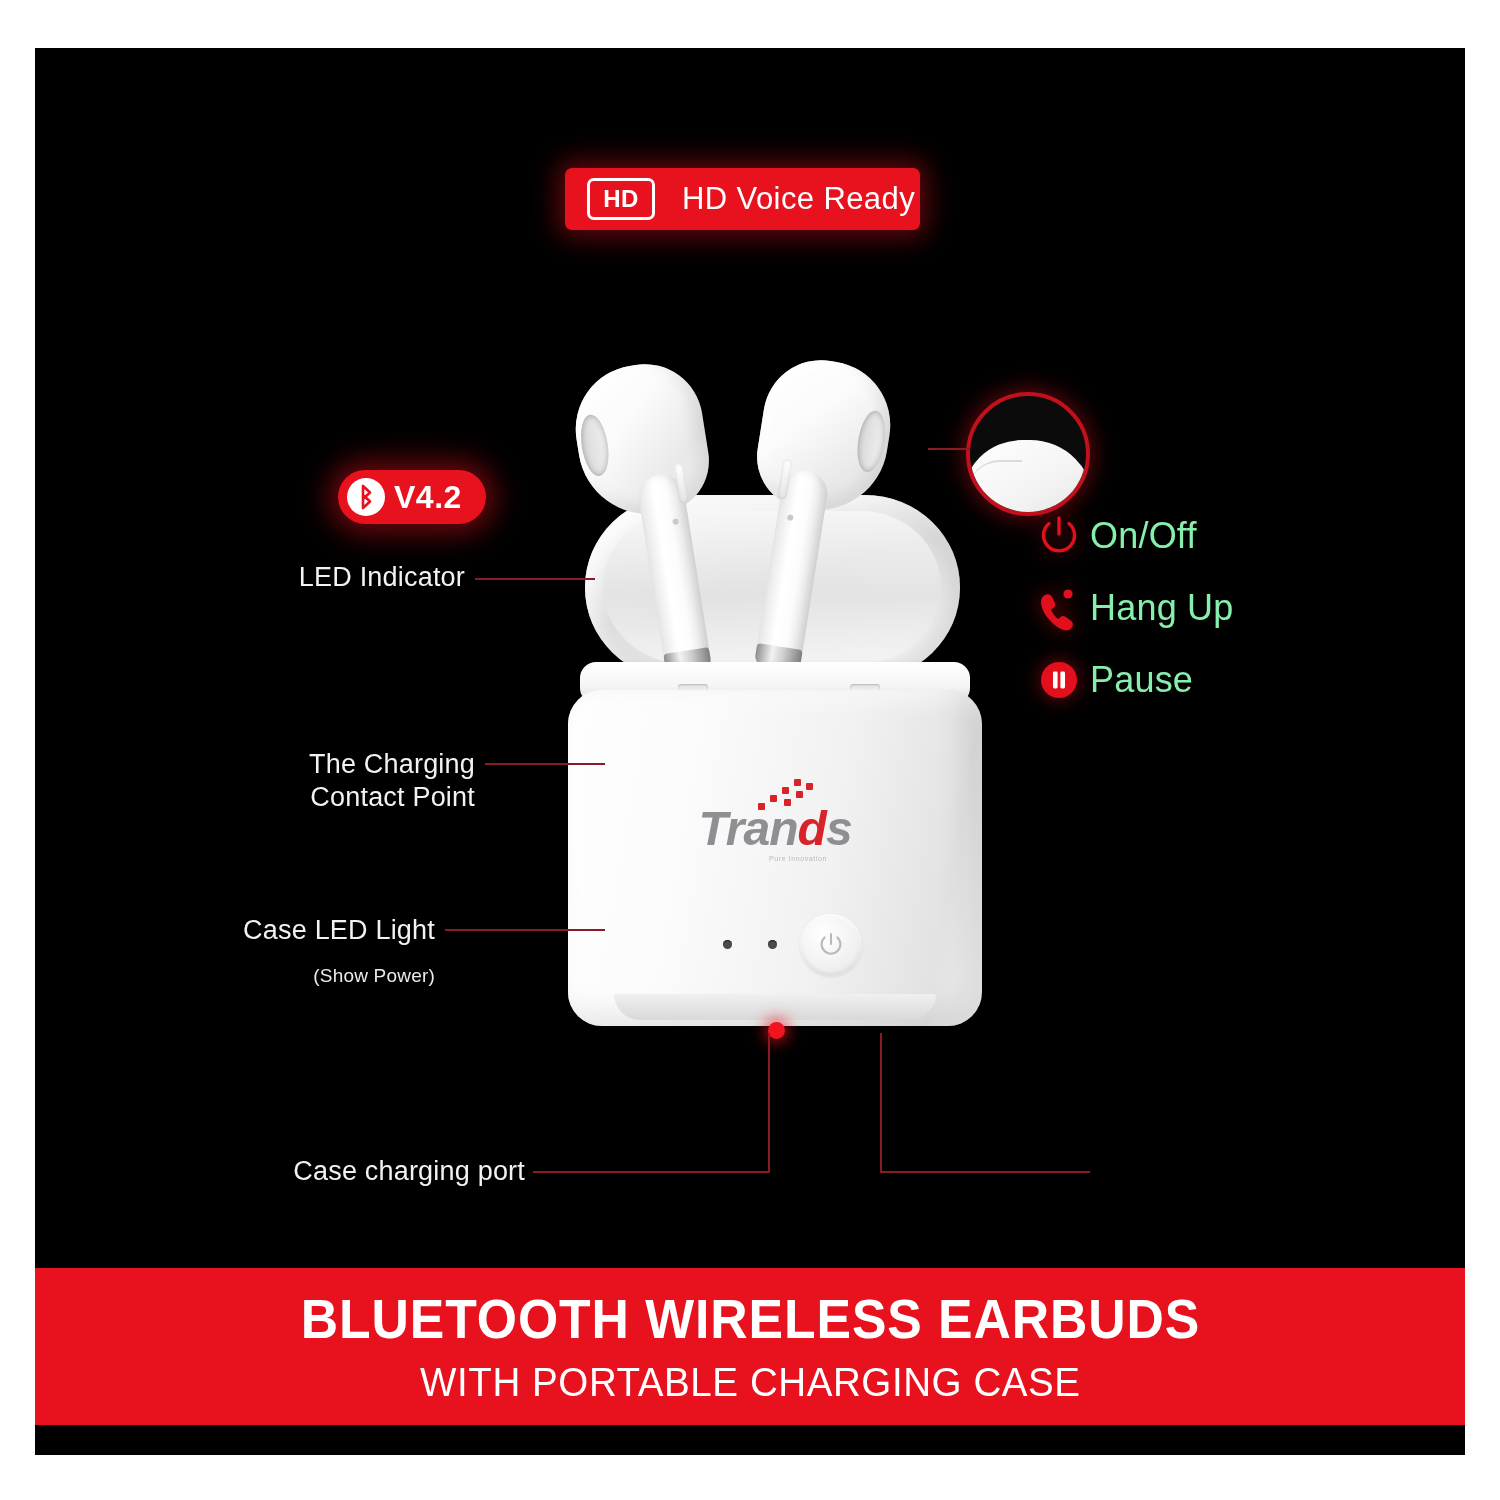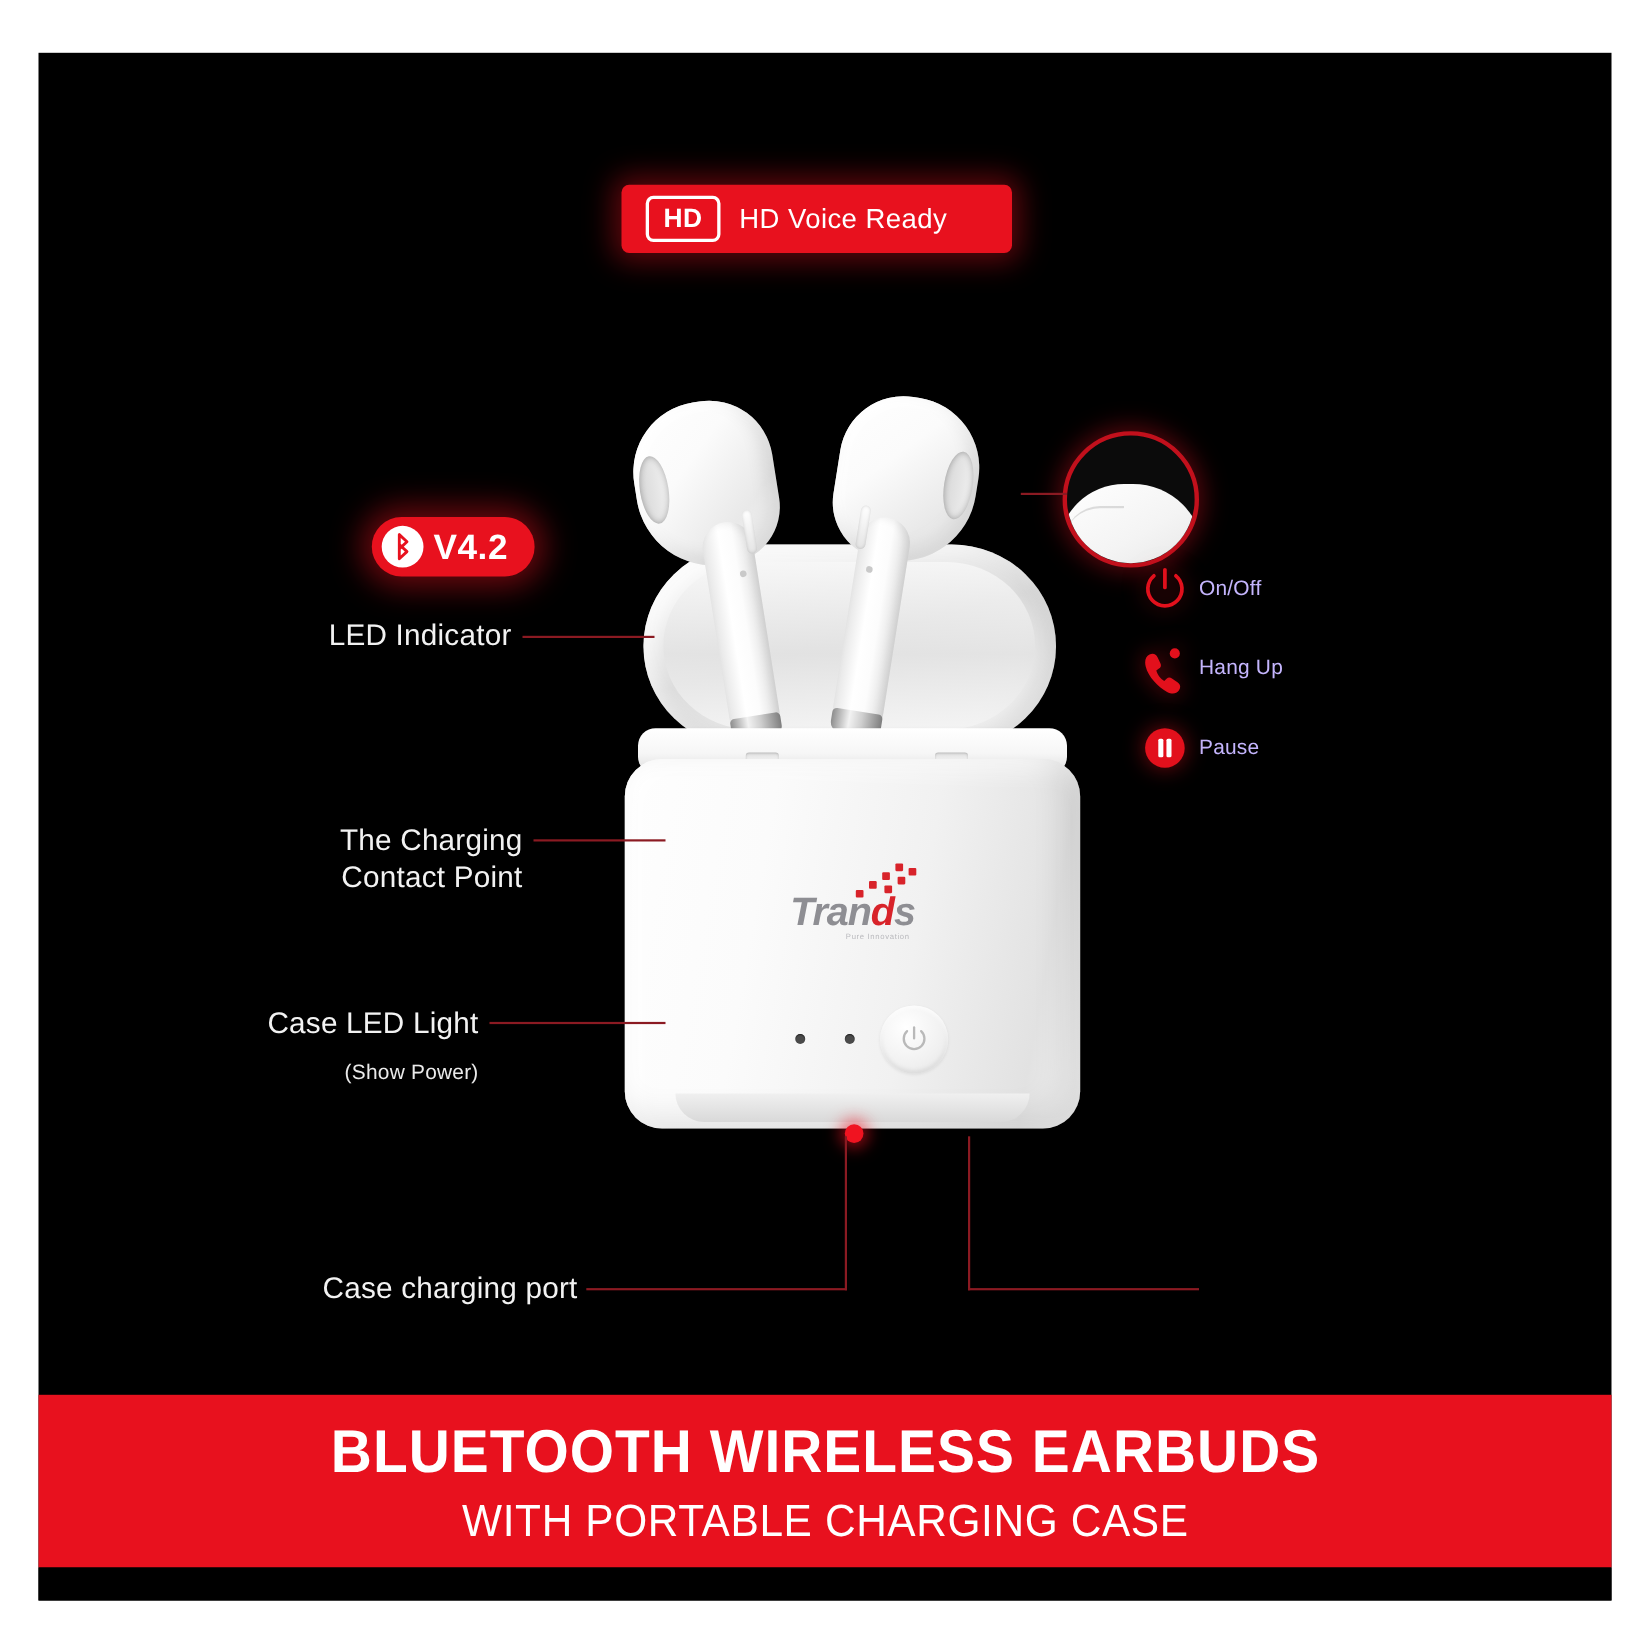--- a/index.html
+++ b/index.html
@@ -21,21 +21,21 @@
     background:#e8111e;border-radius:7px;
     display:flex;align-items:center;
     box-shadow:0 0 26px 8px rgba(232,17,30,.40);
   }
   .hd-mark{
     margin-left:22px;width:62px;height:36px;border:3px solid #ffffff;border-radius:7px;
     display:flex;align-items:center;justify-content:center;
     color:#fff;font-weight:bold;font-size:24px;letter-spacing:.5px;line-height:1;
   }
   .hd-text{
-    margin-left:17px;color:#ffffff;font-size:25px;letter-spacing:.4px;
+    margin-left:27px;color:#ffffff;font-size:31px;letter-spacing:.4px;
     white-space:nowrap;
   }
 
   
   .bt-badge{
     position:absolute;left:338px;top:428px;width:148px;height:54px;
     background:#e8111e;border-radius:27px;display:flex;align-items:center;
     box-shadow:0 0 28px 10px rgba(232,17,30,.45);
   }
   .bt-circle{
@@ -127,21 +127,21 @@
   .case-base{
     position:absolute;left:46px;bottom:6px;width:322px;height:26px;border-radius:0 0 30px 30px;
     background:linear-gradient(180deg,#f0f0f0,#d9d9d9);
   }
 
   .logo{
     position:absolute;left:0;right:0;top:104px;height:78px;
     display:flex;flex-direction:column;align-items:center;justify-content:center;
   }
   .logo-word{
-    font-size:36px;font-style:italic;font-weight:bold;letter-spacing:-1px;
+    font-size:48px;font-style:italic;font-weight:bold;letter-spacing:-1px;
     color:#8e8e93;line-height:1;position:relative;
   }
   .logo-word .red-d{color:#d8232a;}
   .logo-dots{position:absolute;left:56px;top:-26px;width:62px;height:30px;}
   .logo-dots i{position:absolute;width:7px;height:7px;background:#d8232a;border-radius:1px;display:block;}
   .logo-tag{
     margin-top:2px;margin-left:46px;font-size:7px;color:#b9b9bd;letter-spacing:.6px;
   }
 
   .led-dot{
@@ -188,21 +188,21 @@
   .lbl .sub{display:block;font-size:19px;color:#eaeaea;margin-top:17px;}
   .lbl-right{text-align:right;}
 
   
   .features{position:absolute;left:1028px;top:500px;width:300px;}
   .feature{display:flex;align-items:center;height:72px;}
   .f-icon{
     width:62px;min-width:62px;height:56px;display:flex;align-items:center;justify-content:center;
     filter:drop-shadow(0 0 10px rgba(226,16,28,.55));
   }
-  .f-label{color:#c4b5fd;font-size:19px;letter-spacing:.2px;white-space:nowrap;text-align:right;}
+  .f-label{color:#86efac;font-size:36px;letter-spacing:.2px;white-space:nowrap;text-align:right;}
 
   
   .banner{
     position:absolute;left:35px;top:1268px;width:1430px;height:157px;
     background:#e8111e;display:flex;flex-direction:column;
     align-items:center;justify-content:center;
   }
   .banner-main{
     color:#ffffff;font-size:55px;font-weight:bold;letter-spacing:1px;
     transform:scaleX(.94);white-space:nowrap;

